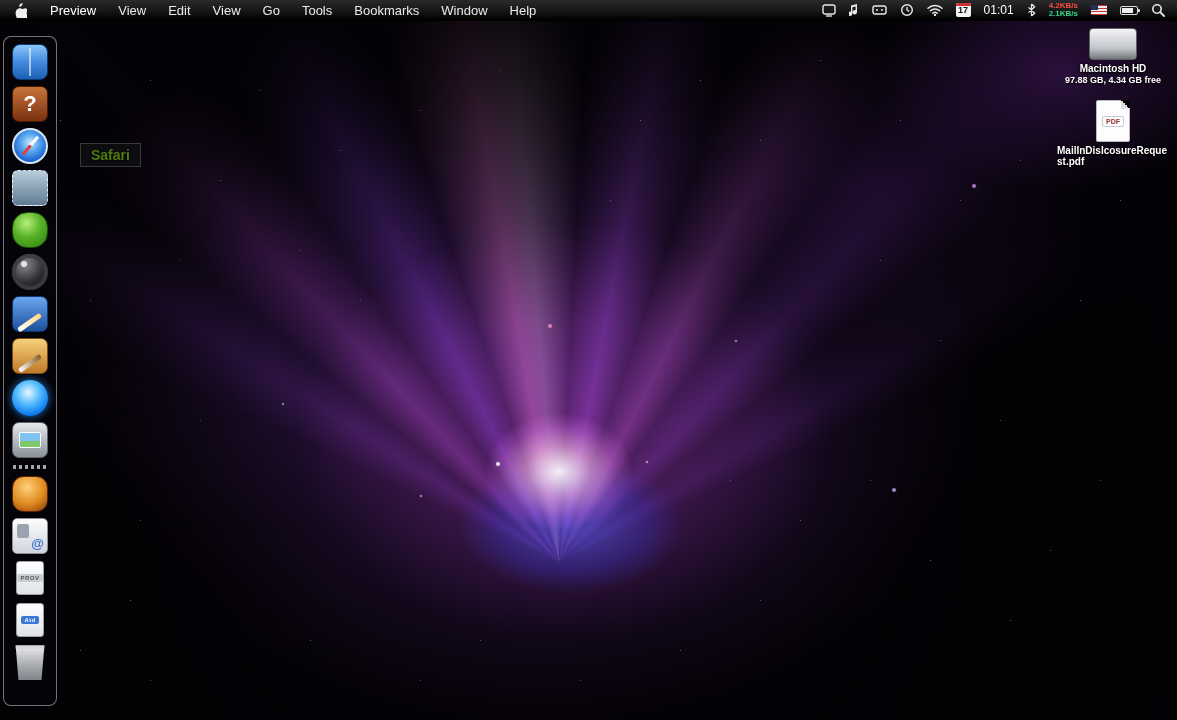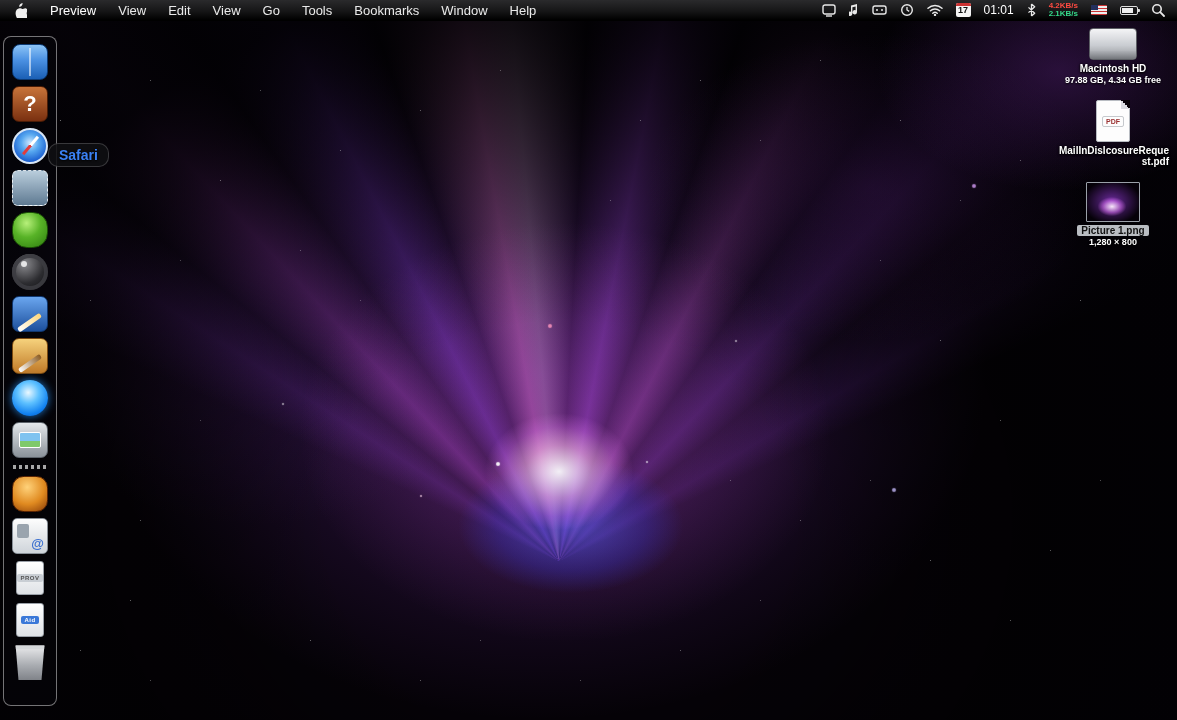--- a/index.html
+++ b/index.html
@@ -119,30 +119,30 @@
                 display:flex; align-items:flex-end; justify-content:flex-end; color:#3a6fd0; font-size:13px; font-weight:bold; padding:2px 3px; }
   .ic-contact::before { content:""; position:absolute; left:4px; top:5px; width:12px; height:14px; background:#9aa4ae; border-radius:2px; }
   .ic-doc { background:linear-gradient(180deg,#fff,#dfe2e6); border-radius:3px; border:1px solid #9aa0a8; width:28px; height:34px; margin:1px auto;
             display:flex; align-items:center; justify-content:center; }
   .doc-band { font-size:6px; font-weight:bold; color:#555; background:#c9ced4; padding:1px 3px; border-radius:2px; letter-spacing:.5px; }
   .doc-band.blue { color:#fff; background:#3a78d8; }
   .ic-trash { background:linear-gradient(180deg,#f0f0f2,#a8abb0 60%,#808389); clip-path:polygon(10% 4%, 90% 4%, 82% 100%, 18% 100%);
               border-radius:3px; }
   .ic-trash::before { content:""; position:absolute; left:6%; top:4%; right:6%; height:4px; background:#d6d8db; border-radius:2px; }
 
-  .dock-tooltip { position:absolute; left:48px; top:143px; z-index:16;
-                  background:rgba(15,15,18,0.88); color:#3b82f6; font-size:14px; font-weight:bold;
-                  padding:3px 10px; border-radius:10px; text-shadow:0 1px 2px #000;
+  .dock-tooltip { position:absolute; left:80px; top:143px; z-index:16;
+                  background:rgba(15,15,18,0.88); color:#4d7c0f; font-size:14px; font-weight:bold;
+                  padding:3px 10px; border-radius:0; text-shadow:0 1px 2px #000;
                   border:1px solid rgba(255,255,255,.18); }
 
   
   .desktop-icons { position:absolute; right:6px; top:28px; width:116px; z-index:10;
                    display:flex; flex-direction:column; align-items:center; gap:15px; }
   .dicon { display:flex; flex-direction:column; align-items:center; width:116px; }
-  .dicon .label { color:#fff; font-size:10px; font-weight:bold; text-align:right; text-shadow:0 1px 2px #000, 0 0 3px #000;
+  .dicon .label { color:#fff; font-size:10px; font-weight:bold; text-align:left; text-shadow:0 1px 2px #000, 0 0 3px #000;
                   margin-top:3px; max-width:112px; word-break:break-all; line-height:11px; }
   .dicon .info { color:#fff; font-size:9px; font-weight:bold; text-align:right; text-shadow:0 1px 2px #000; margin-top:1px; }
   .label.selected { background:#b9bdc2; color:#111; text-shadow:none; border-radius:2px; padding:0 4px; }
   .drive { width:48px; height:32px; border-radius:4px; position:relative;
            background:linear-gradient(180deg,#f4f4f6 0%,#c9ccd1 55%,#8f9296 100%); border:1px solid #5c5f64; }
   .drive::after { content:""; position:absolute; left:0; right:0; bottom:0; height:8px;
                   background:linear-gradient(180deg,#aeb1b6,#73767b); border-radius:0 0 3px 3px; }
   .pdfpage { width:34px; height:42px; background:#fdfdfd; border:1px solid #b8bcc2; border-radius:2px; position:relative;
              display:flex; align-items:center; justify-content:center; }
   .pdfpage::before { content:""; position:absolute; top:-1px; right:-1px; width:9px; height:9px;
@@ -304,21 +304,16 @@
     </div>
 
 
     <div class="dicon">
       <div class="pdfpage">
         <span class="pdf-badge">PDF</span>
       </div>
       <div class="label">MailInDisIcosureRequest.pdf</div>
     </div>
 
-    <div class="dicon">
-      <div class="thumb"></div>
-      <div class="label selected">Picture 1.png</div>
-      <div class="info">1,280 × 800</div>
-    </div>
 
   </div>
 
 </div>
 
 </body></html>

